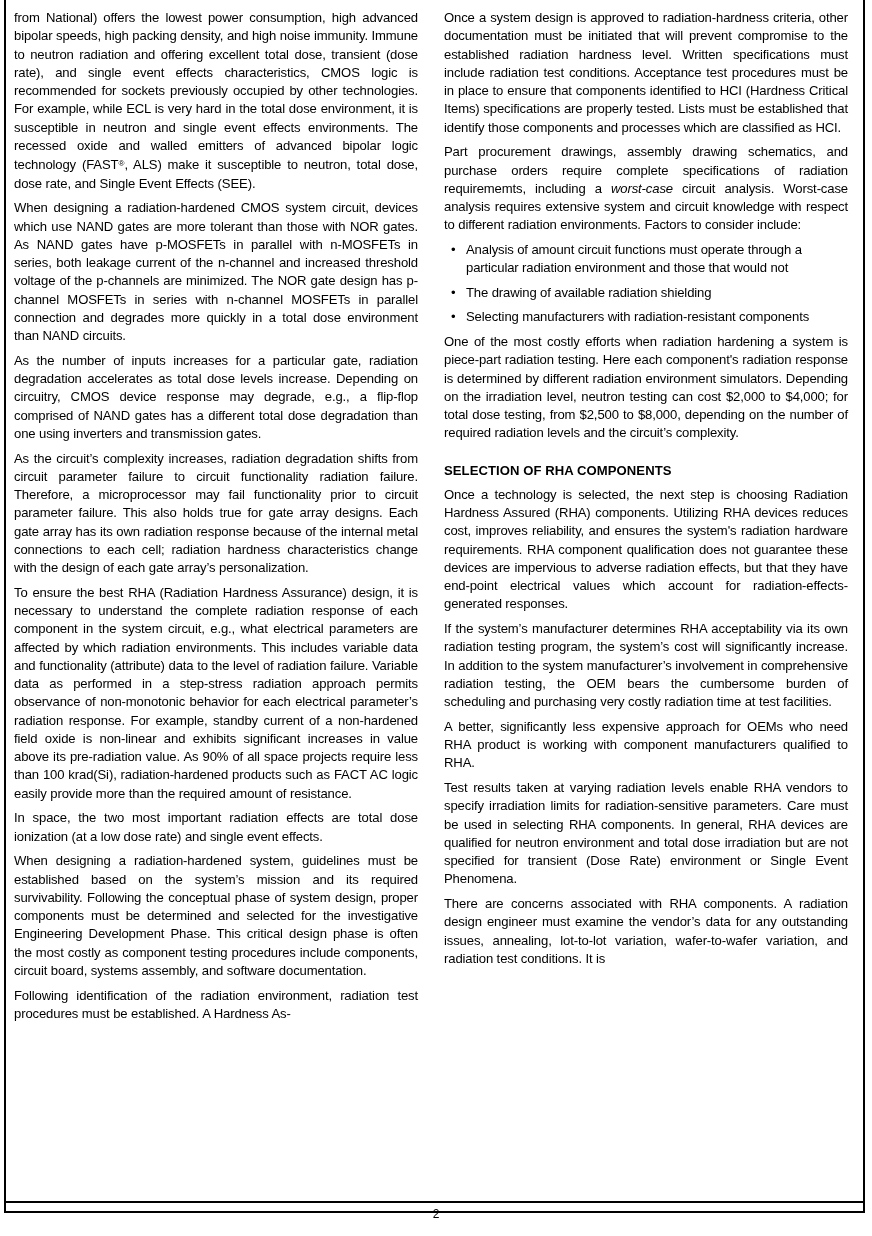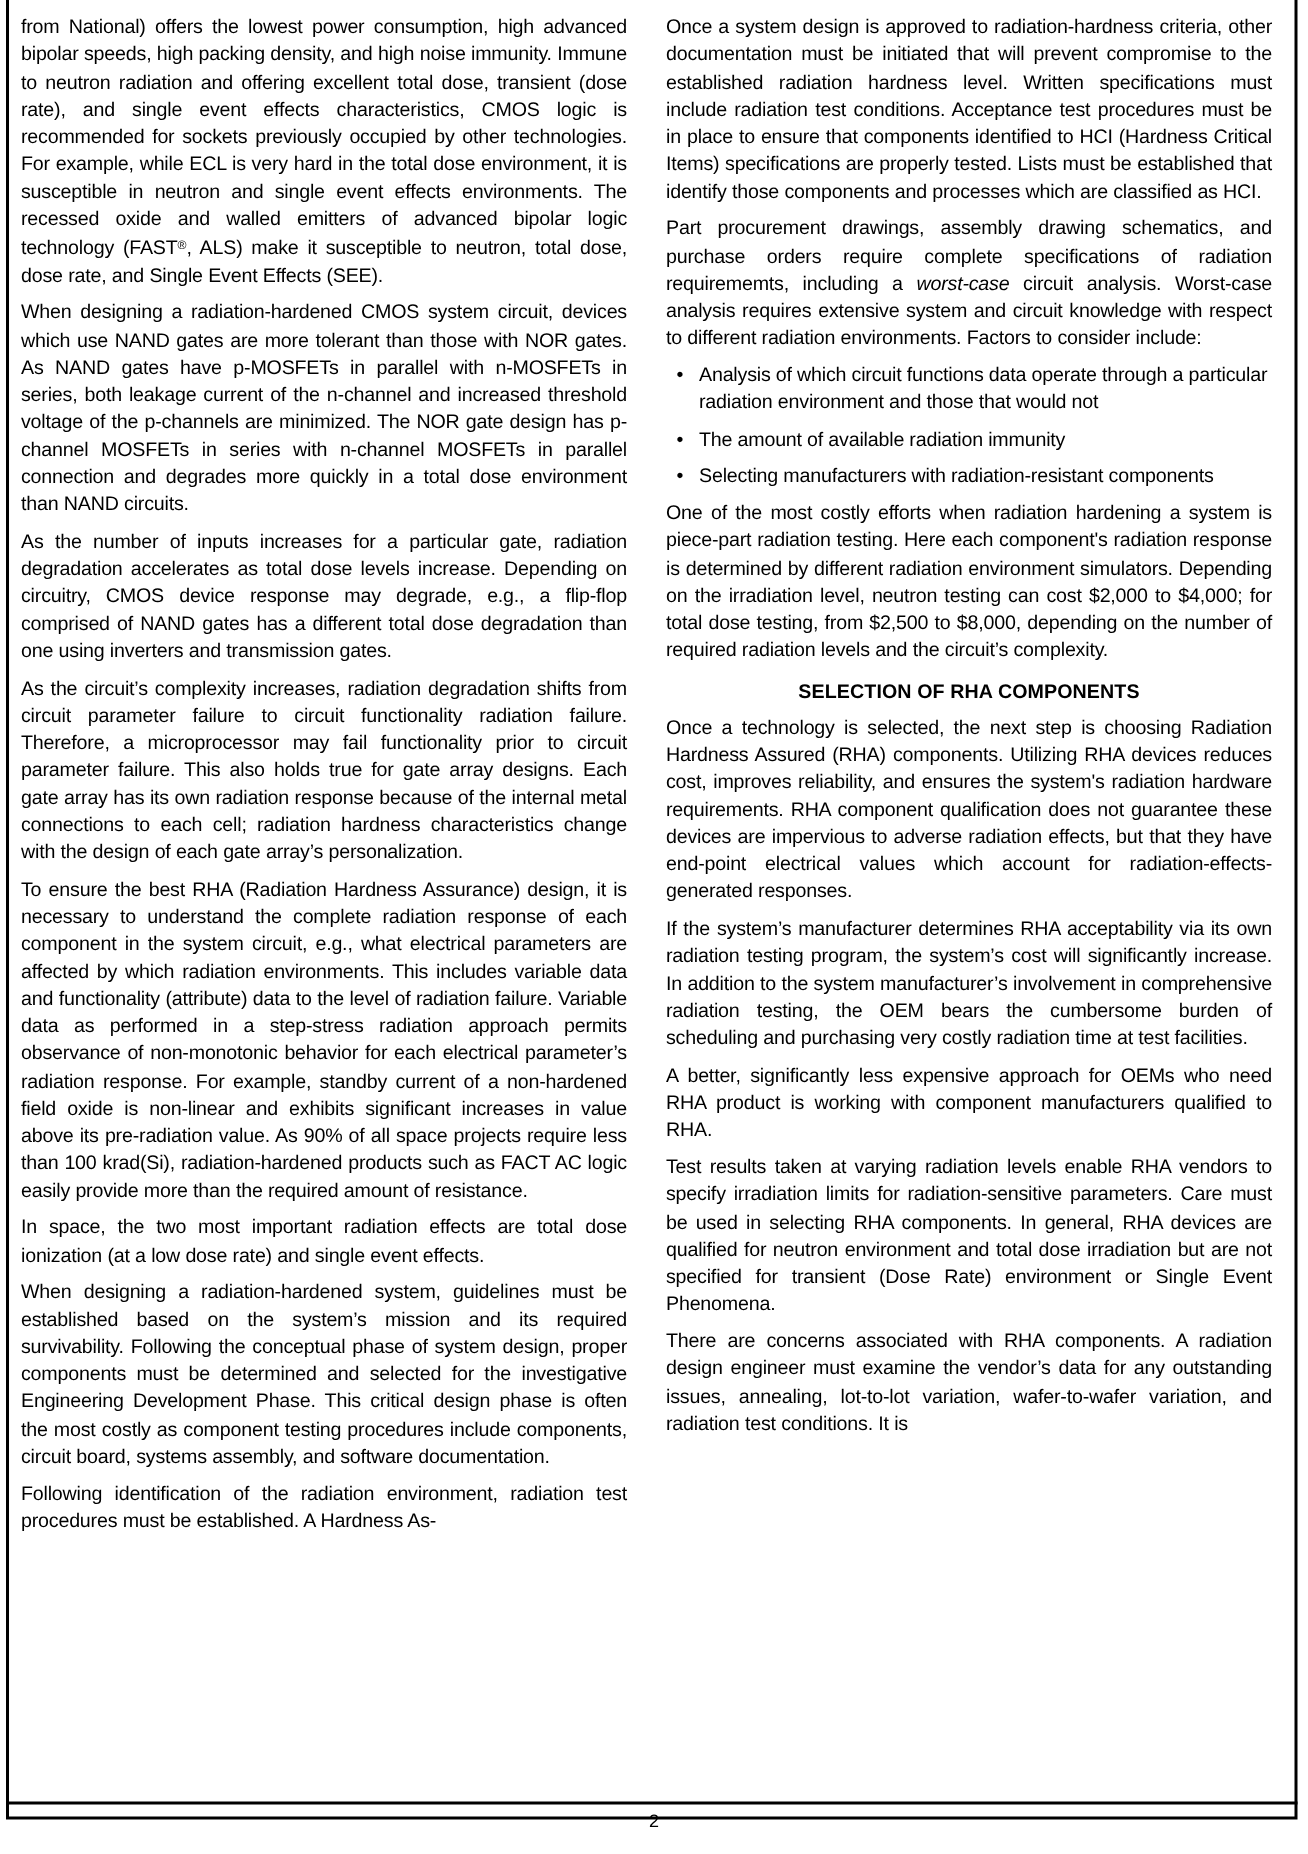--- a/index.html
+++ b/index.html
@@ -60,25 +60,25 @@
     line-height: 18.25px;
     text-align: justify;
     text-justify: inter-word;
     letter-spacing: -0.01em;
     word-spacing: 0.005em;
     -webkit-hyphens: none;
     hyphens: none;
   }
 
   h2.section-heading {
-    margin: 9px 0 6px 0;
+    margin: 19px 0 6px 0;
     font-size: 13.1px;
     line-height: 18.25px;
     font-weight: bold;
-    text-align: center;
+    text-align: left;
     letter-spacing: 0.005em;
   }
 
   ul.bullet-list {
     margin: 2px 0 7px 0;
     padding: 0;
     list-style: none;
   }
   ul.bullet-list li {
     position: relative;
@@ -161,22 +161,22 @@
     </div>
 
     <div class="column" id="right-column">
 
 
       <p class="body">Once a system design is approved to radiation-hardness criteria, other documentation must be initiated that will prevent compromise to the established radiation hardness level. Written specifications must include radiation test conditions. Acceptance test procedures must be in place to ensure that components identified to HCI (Hardness Critical Items) specifications are properly tested. Lists must be established that identify those components and processes which are classified as HCI.</p>
 
       <p class="body"><span>Part procurement drawings, assembly drawing schematics, and purchase orders require complete specifications of radiation requirememts, including a </span><em class="italic-term">worst-case</em><span> circuit analysis. Worst-case analysis requires extensive system and circuit knowledge with respect to different radiation environments. Factors to consider include:</span></p>
 
       <ul class="bullet-list">
-        <li><span class="bullet-marker">•</span><span>Analysis of which circuit functions data operate through a particular radiation environment and those that would not</span></li>
-        <li><span class="bullet-marker">•</span><span>The amount of available radiation immunity</span></li>
+        <li><span class="bullet-marker">•</span><span>Analysis of amount circuit functions must operate through a particular radiation environment and those that would not</span></li>
+        <li><span class="bullet-marker">•</span><span>The drawing of available radiation shielding</span></li>
         <li><span class="bullet-marker">•</span><span>Selecting manufacturers with radiation-resistant components</span></li>
       </ul>
 
       <p class="body">One of the most costly efforts when radiation hardening a system is piece-part radiation testing. Here each component's radiation response is determined by different radiation environment simulators. Depending on the irradiation level, neutron testing can cost $2,000 to $4,000; for total dose testing, from $2,500 to $8,000, depending on the number of required radiation levels and the circuit’s complexity.</p>
 
       <h2 class="section-heading">SELECTION OF RHA COMPONENTS</h2>
 
       <p class="body">Once a technology is selected, the next step is choosing Radiation Hardness Assured (RHA) components. Utilizing RHA devices reduces cost, improves reliability, and ensures the system's radiation hardware requirements. RHA component qualification does not guarantee these devices are impervious to adverse radiation effects, but that they have end-point electrical values which account for radiation-effects-generated responses.</p>
 
       <p class="body">If the system’s manufacturer determines RHA acceptability via its own radiation testing program, the system’s cost will significantly increase. In addition to the system manufacturer’s involvement in comprehensive radiation testing, the OEM bears the cumbersome burden of scheduling and purchasing very costly radiation time at test facilities.</p>

